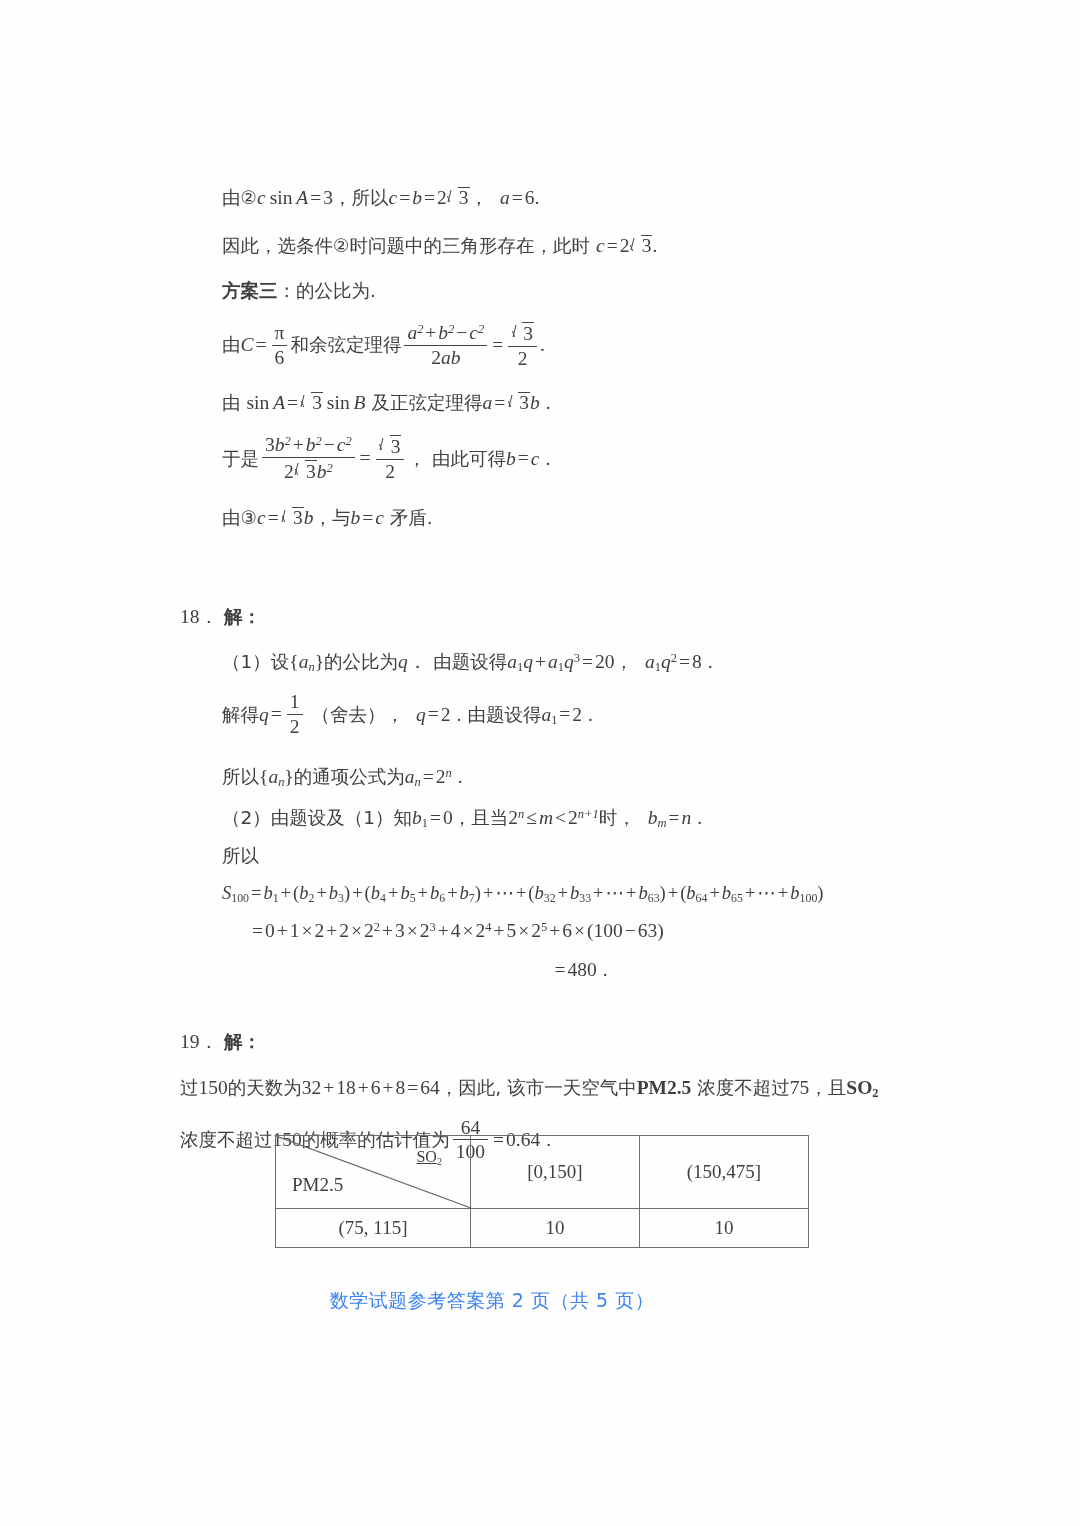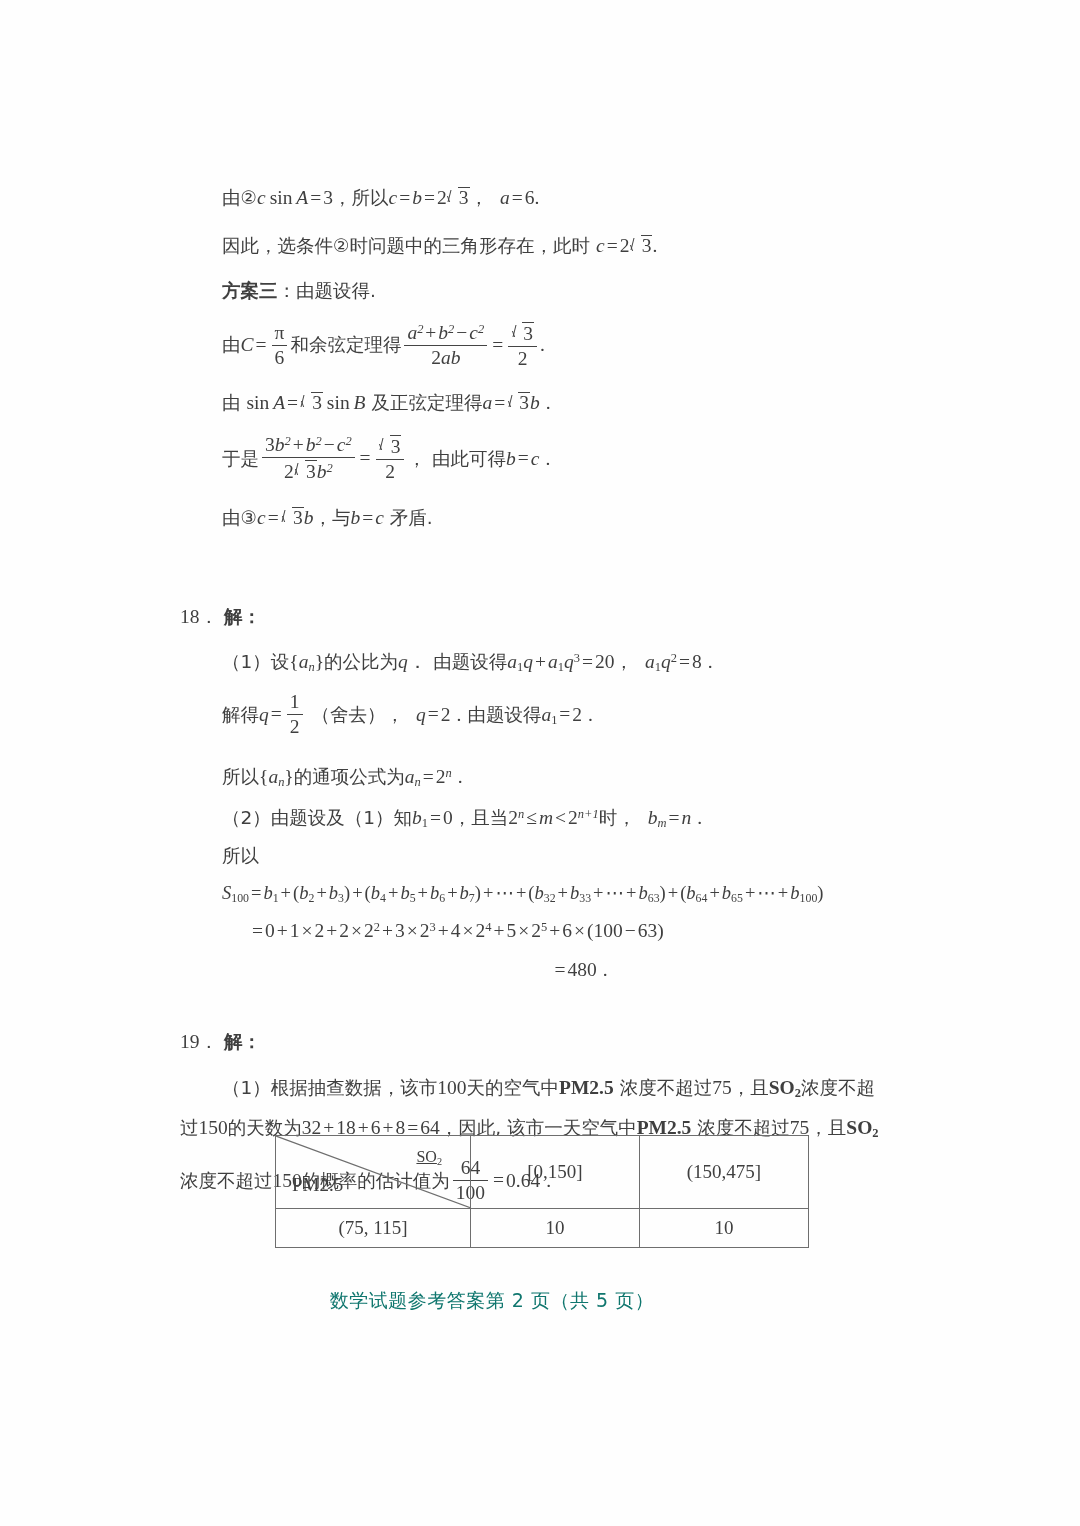--- a/index.html
+++ b/index.html
@@ -170,41 +170,41 @@
 
   
   .footer {
     position: absolute;
     left: 0;
     top: 1288px;
     width: 984px;
     text-align: center;
     font-family: "DejaVu Sans", "Liberation Sans", sans-serif;
     font-size: 19px;
-    color: #0f766e;
+    color: #3b82f6;
     letter-spacing: 0.5px;
   }
 </style>
 </head>
 <body>
 
 <div class="page">
 
   <div class="content">
 
     <div class="line indent-body mathline" style="margin-bottom:26px;">
       <span class="cn">由②</span><span class="mi">c</span><span class="mn"> sin </span><span class="mi">A</span><span class="op">=</span><span class="mn">3</span><span class="cn">，所以</span><span class="mi">c</span><span class="op">=</span><span class="mi">b</span><span class="op">=</span><span class="mn">2</span><span class="sqrt"><span class="rad mn">3</span></span><span class="cn">，</span><span class="s4"></span><span class="mi">a</span><span class="op">=</span><span class="mn">6</span><span class="mn">.</span>
     </div>
 
     <div class="line indent-body mathline" style="margin-bottom:24px;">
       <span class="cn">因此，选条件②时问题中的三角形存在，此时</span><span class="s2"></span><span class="mi">c</span><span class="op">=</span><span class="mn">2</span><span class="sqrt"><span class="rad mn">3</span></span><span class="mn">.</span>
     </div>
 
     <div class="line indent-body" style="margin-bottom:22px;">
-      <span class="cn-bold">方案三</span><span class="cn">：由题设得.</span>
+      <span class="cn-bold">方案三</span><span class="cn">：的公比为.</span>
     </div>
 
     <div class="line indent-body mathline" style="margin-bottom:20px;">
       <span class="cn">由</span><span class="mi">C</span><span class="op">=</span><span class="frac"><span class="num mn" style="font-style:normal;">π</span><span class="den mn">6</span></span><span class="cn">和余弦定理得</span><span class="frac"><span class="num"><span class="mi">a</span><sup>2</sup><span class="op">+</span><span class="mi">b</span><sup>2</sup><span class="op">−</span><span class="mi">c</span><sup>2</sup></span><span class="den"><span class="mn">2</span><span class="mi">ab</span></span></span><span class="op">=</span><span class="frac"><span class="num"><span class="sqrt"><span class="rad mn">3</span></span></span><span class="den mn">2</span></span><span class="mn">.</span>
     </div>
 
     <div class="line indent-body mathline" style="margin-bottom:22px;">
       <span class="cn">由</span><span class="s2"></span><span class="mn">sin </span><span class="mi">A</span><span class="op">=</span><span class="sqrt"><span class="rad mn">3</span></span><span class="mn"> sin </span><span class="mi">B</span><span class="s2"></span><span class="cn">及正弦定理得</span><span class="mi">a</span><span class="op">=</span><span class="sqrt"><span class="rad mn">3</span></span><span class="mi">b</span><span class="s2"></span><span class="mn">.</span>
     </div>
 
@@ -254,23 +254,20 @@
     <div class="line indent-para mathline" style="margin-left:70px;text-align:center;">
       <span class="op">=</span><span class="mn">480</span><span class="s2"></span><span class="mn">.</span>
     </div>
 
     <div style="height:52px;"></div>
 
     <div class="line" style="margin-bottom:26px;">
       <span class="mn" style="font-size:19.5px;">19</span><span class="cn">．</span><span class="s2"></span><span class="cn-bold">解：</span>
     </div>
 
-    <div class="line indent-para mathline" style="margin-bottom:20px;">
-      <span class="cn">（1）根据抽查数据，该市</span><span class="mn">100</span><span class="cn">天的空气中</span><span class="mn" style="font-weight:bold;">PM2.5</span><span class="s2"></span><span class="cn">浓度不超过</span><span class="mn">75</span><span class="cn">，且</span><span class="mn" style="font-weight:bold;">SO</span><sub class="up" style="font-weight:bold;">2</sub><span class="cn">浓度不超</span>
-    </div>
 
     <div class="line mathline" style="margin-bottom:20px;">
       <span class="cn">过</span><span class="mn">150</span><span class="cn">的天数为</span><span class="mn">32</span><span class="op">+</span><span class="mn">18</span><span class="op">+</span><span class="mn">6</span><span class="op">+</span><span class="mn">8</span><span class="op">=</span><span class="mn">64</span><span class="cn">，因此,</span><span class="s2"></span><span class="cn">该市一天空气中</span><span class="mn" style="font-weight:bold;">PM2.5</span><span class="s2"></span><span class="cn">浓度不超过</span><span class="mn">75</span><span class="cn">，且</span><span class="mn" style="font-weight:bold;">SO</span><sub class="up" style="font-weight:bold;">2</sub>
     </div>
 
     <div class="line mathline" style="margin-bottom:20px;">
       <span class="cn">浓度不超过</span><span class="mn">150</span><span class="cn">的概率的估计值为</span><span class="frac"><span class="num mn">64</span><span class="den mn">100</span></span><span class="op">=</span><span class="mn">0.64</span><span class="s2"></span><span class="mn">.</span>
     </div>
 
 

